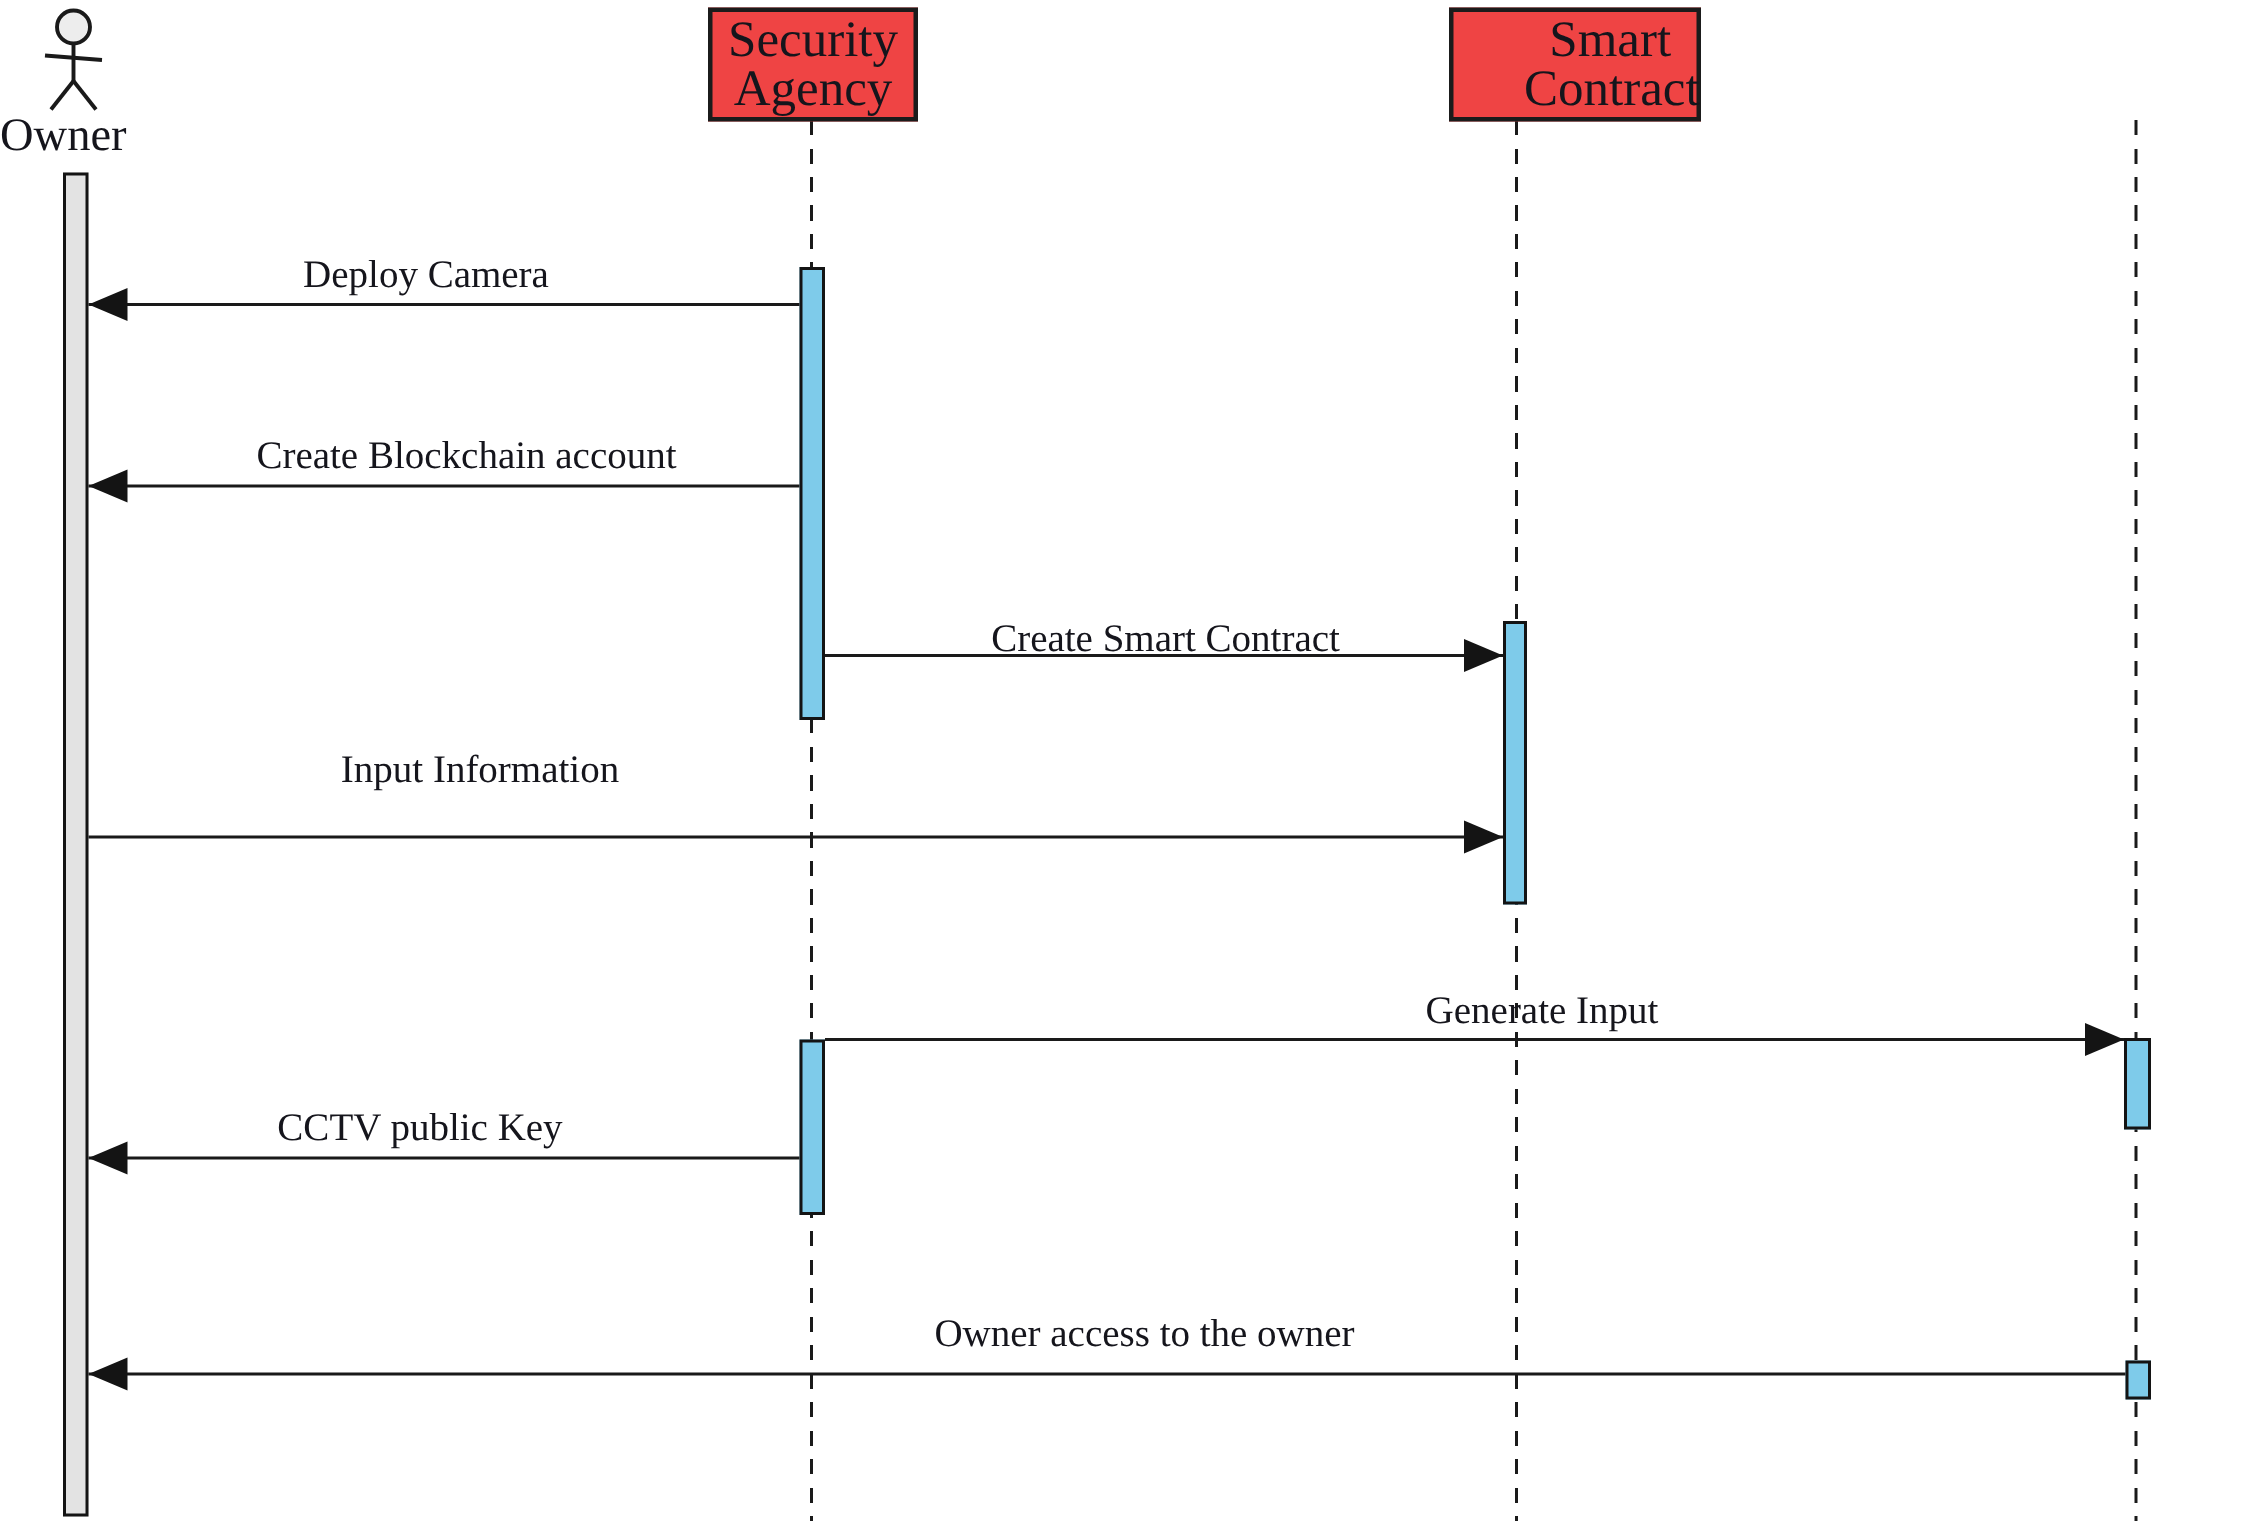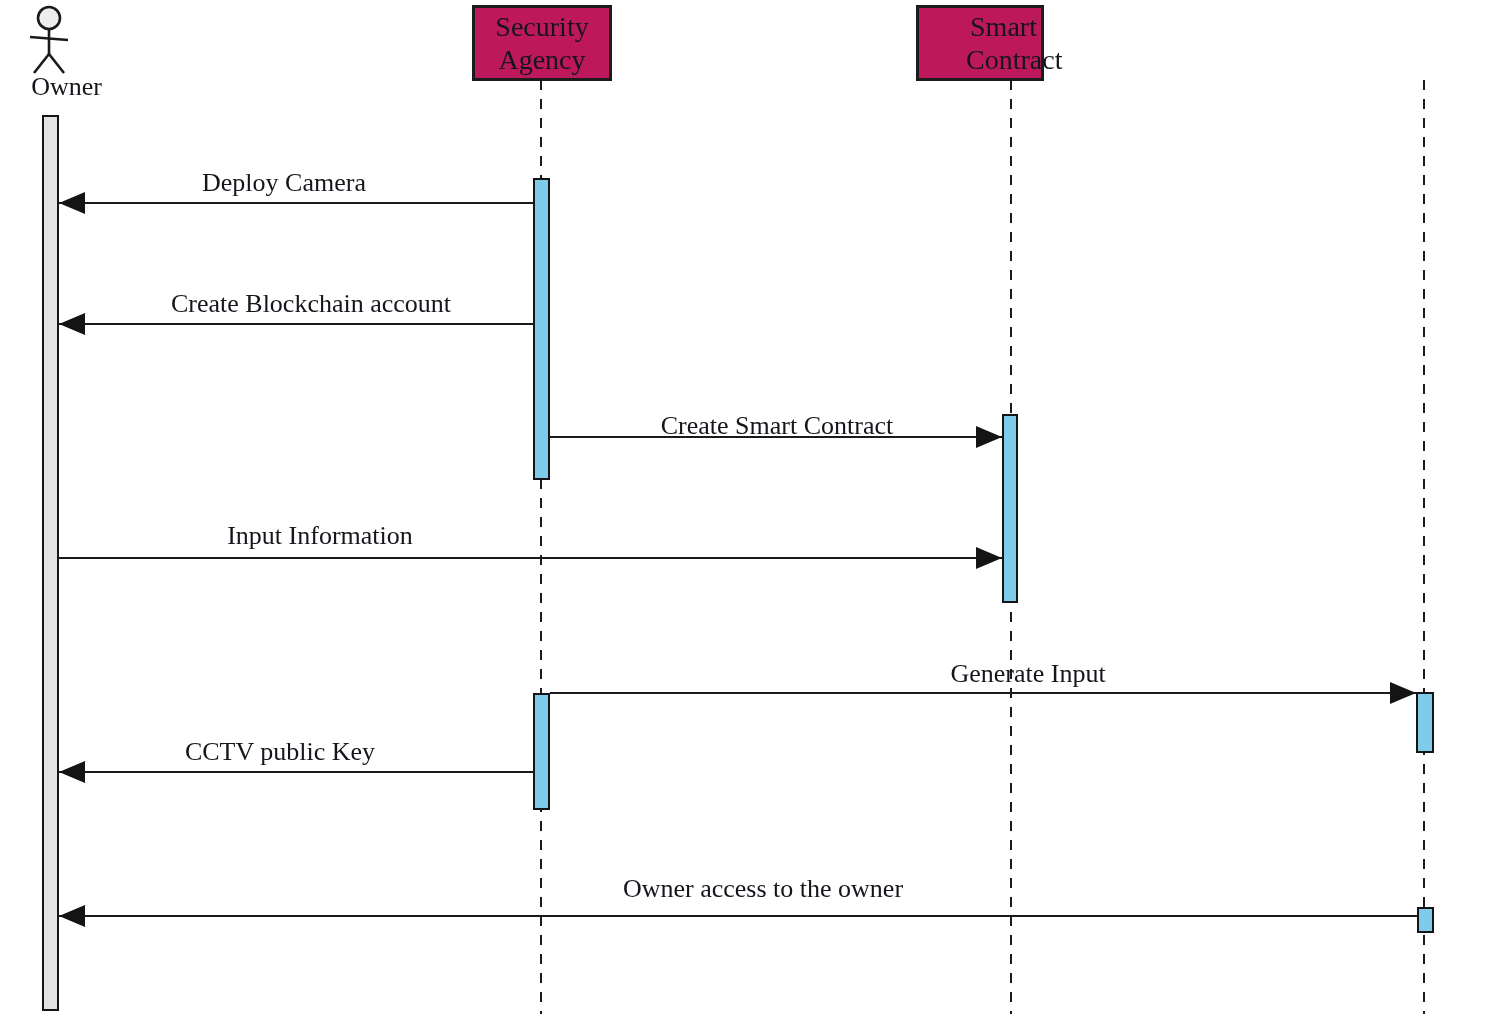--- a/index.html
+++ b/index.html
@@ -7,40 +7,40 @@
     position:relative;width:1500px;height:1019px;background:#ffffff;overflow:hidden;
     font-family:"Liberation Serif","DejaVu Serif",serif;color:#15151c;
   }
   
   .lifeline{
     position:absolute;width:2px;z-index:1;
     background:repeating-linear-gradient(to bottom,#1a1a1a 0 10px,transparent 10px 19px);
   }
   
   .headbox{
-    position:absolute;box-sizing:border-box;background:#be185d;border:3px solid #1b1b1b;
-    text-align:center;font-size:28px;line-height:33px;padding-top:2px;z-index:2;
+    position:absolute;box-sizing:border-box;background:#ef4444;border:3px solid #1b1b1b;
+    text-align:center;font-size:34px;line-height:33px;padding-top:2px;z-index:2;
   }
   
   .act{
     position:absolute;box-sizing:border-box;border:2px solid #141414;z-index:2;
   }
   .act.blue{background:#7ecbea;}
   .act.gray{background:#e3e3e3;}
   
   .msg-line{position:absolute;height:2px;background:#1a1a1a;z-index:3;}
   .msg-label{
     position:absolute;transform:translateX(-50%);white-space:nowrap;
     font-size:26px;z-index:4;
   }
   .arrow{position:absolute;width:0;height:0;z-index:4;}
   .arrow.left{border-top:11px solid transparent;border-bottom:11px solid transparent;border-right:26px solid #141414;}
   .arrow.right{border-top:11px solid transparent;border-bottom:11px solid transparent;border-left:26px solid #141414;}
   
-  .actor-label{position:absolute;left:0;top:72px;width:102px;text-align:right;font-size:26px;}
+  .actor-label{position:absolute;left:0;top:72px;width:102px;text-align:left;font-size:31px;}
 </style>
 </head>
 <body>
 
 <div class="canvas">
 
   <div class="lifeline" style="left:540px;top:80px;height:934px;"></div>
   <div class="lifeline" style="left:1010px;top:80px;height:934px;"></div>
   <div class="lifeline" style="left:1423px;top:80px;height:934px;"></div>
 
@@ -52,21 +52,21 @@
       <line x1="30" y1="50" x2="15" y2="69" stroke="#1a1a1a" stroke-width="2.6"></line>
       <line x1="30" y1="50" x2="45" y2="69" stroke="#1a1a1a" stroke-width="2.6"></line>
     </svg>
     <div class="actor-label">Owner</div>
   </div>
 
   <div class="headbox" style="left:472px;top:5px;width:140px;height:76px;">
     <div>Security</div>
     <div>Agency</div>
   </div>
-  <div class="headbox" style="left:916px;top:5px;width:128px;height:76px;padding-left:47px;">
+  <div class="headbox" style="left:966px;top:5px;width:168px;height:76px;padding-left:47px;">
     <div>Smart</div>
     <div>Contract</div>
   </div>
 
   <div class="act gray" style="left:42px;top:115px;width:17px;height:896px;"></div>
   <div class="act blue" style="left:533px;top:178px;width:17px;height:302px;"></div>
   <div class="act blue" style="left:1002px;top:414px;width:16px;height:189px;"></div>
   <div class="act blue" style="left:533px;top:693px;width:17px;height:117px;"></div>
   <div class="act blue" style="left:1416px;top:692px;width:18px;height:61px;"></div>
   <div class="act blue" style="left:1417px;top:907px;width:17px;height:26px;"></div>
@@ -83,21 +83,21 @@
     <div class="arrow left" style="left:59px;top:313px;"></div>
   </div>
 
   <div>
     <div class="msg-label" style="left:777px;top:411px;text-align:right;">Create Smart Contract</div>
     <div class="msg-line" style="left:550px;top:436px;width:452px;"></div>
     <div class="arrow right" style="left:976px;top:426px;"></div>
   </div>
 
   <div>
-    <div class="msg-label" style="left:320px;top:521px;">Input Information</div>
+    <div class="msg-label" style="left:320px;top:498px;">Input Information</div>
     <div class="msg-line" style="left:59px;top:557px;width:943px;"></div>
     <div class="arrow right" style="left:976px;top:547px;"></div>
   </div>
 
   <div>
     <div class="msg-label" style="left:1028px;top:659px;">Generate Input</div>
     <div class="msg-line" style="left:550px;top:692px;width:866px;"></div>
     <div class="arrow right" style="left:1390px;top:682px;"></div>
   </div>
 

